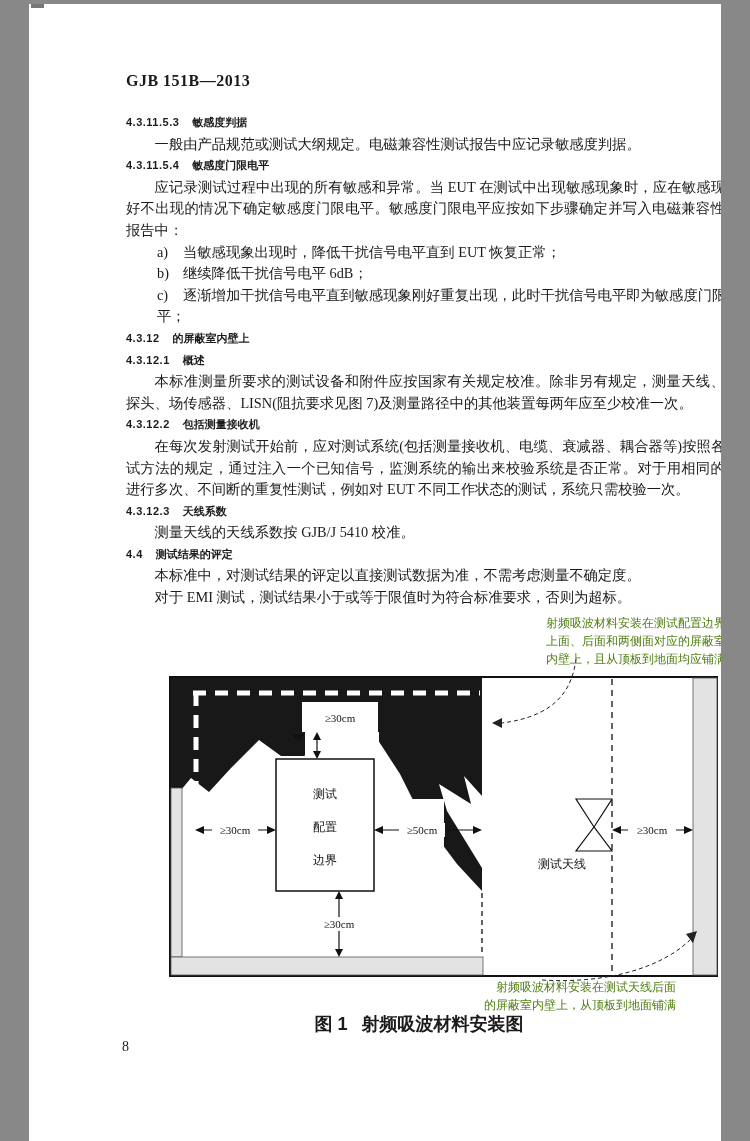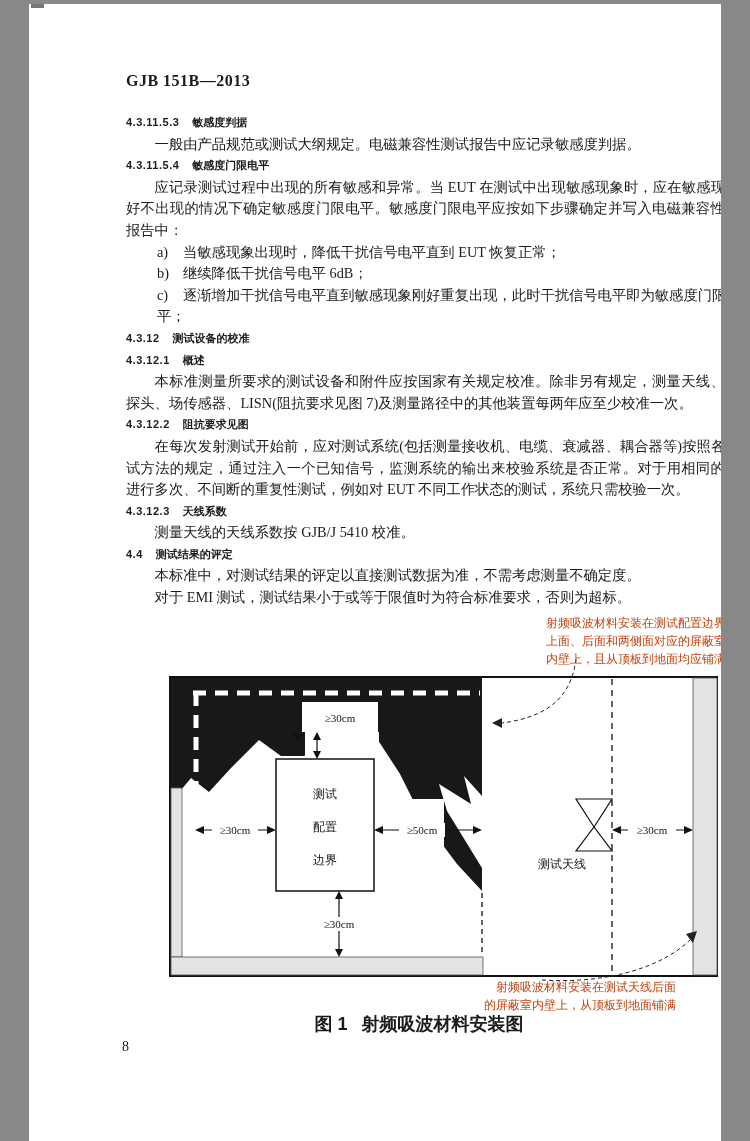--- a/index.html
+++ b/index.html
@@ -24,21 +24,21 @@
   .content .h .num{margin-right:13px; letter-spacing:.5px;}
   .content .p{
     text-indent:2em; text-align:justify; text-justify:inter-ideograph; margin:0;
   }
   .content .li{padding-left:31px;}
   .content .li .marker{display:inline-block; width:26px;}
   .figure-wrap{position:absolute; left:85px; top:608px; width:655px; height:412px;}
   .figure-wrap svg{position:absolute; left:0; top:0;}
   .note{
     position:absolute; font-size:12px; line-height:18px; letter-spacing:0;
-    color:#c2410c; white-space:nowrap;
+    color:#4d7c0f; white-space:nowrap;
   }
   .note-top{left:432px; top:2px;}
   .note-bottom{left:370px; top:366px;text-align:right;}
   .flabel{font-family:"Liberation Serif", serif; font-size:11px; fill:#111;}
   .flabel-cjk{font-family:"Liberation Serif", serif; font-size:12px; fill:#111;}
   .caption{
     position:absolute; left:140px; top:1008px; width:500px; text-align:center;
     font-family:"Liberation Sans", sans-serif; font-weight:bold; font-size:18px;
   }
   .caption .cap-gap{margin-left:14px;}
@@ -54,24 +54,24 @@
   <div class="doc-header">GJB 151B—2013</div>
 
   <div class="content" id="sections">
       <div class="h"><span class="num">4.3.11.5.3</span><span>敏感度判据</span></div>
       <div class="p">一般由产品规范或测试大纲规定。电磁兼容性测试报告中应记录敏感度判据。</div>
       <div class="h"><span class="num">4.3.11.5.4</span><span>敏感度门限电平</span></div>
       <div class="p">应记录测试过程中出现的所有敏感和异常。当 EUT 在测试中出现敏感现象时，应在敏感现象刚好不出现的情况下确定敏感度门限电平。敏感度门限电平应按如下步骤确定并写入电磁兼容性测试报告中：</div>
       <div class="li"><span class="marker">a)</span><span>当敏感现象出现时，降低干扰信号电平直到 EUT 恢复正常；</span></div>
       <div class="li"><span class="marker">b)</span><span>继续降低干扰信号电平 6dB；</span></div>
       <div class="li"><span class="marker">c)</span><span>逐渐增加干扰信号电平直到敏感现象刚好重复出现，此时干扰信号电平即为敏感度门限电平；</span></div>
-      <div class="h"><span class="num">4.3.12</span><span>测试设备的校准</span></div>
+      <div class="h"><span class="num">4.3.12</span><span>的屏蔽室内壁上</span></div>
       <div class="h"><span class="num">4.3.12.1</span><span>概述</span></div>
       <div class="p">本标准测量所要求的测试设备和附件应按国家有关规定校准。除非另有规定，测量天线、电流探头、场传感器、LISN(阻抗要求见图 7)及测量路径中的其他装置每两年应至少校准一次。</div>
-      <div class="h"><span class="num">4.3.12.2</span><span>阻抗要求见图</span></div>
+      <div class="h"><span class="num">4.3.12.2</span><span>包括测量接收机</span></div>
       <div class="p">在每次发射测试开始前，应对测试系统(包括测量接收机、电缆、衰减器、耦合器等)按照各项测试方法的规定，通过注入一个已知信号，监测系统的输出来校验系统是否正常。对于用相同的设备进行多次、不间断的重复性测试，例如对 EUT 不同工作状态的测试，系统只需校验一次。</div>
       <div class="h"><span class="num">4.3.12.3</span><span>天线系数</span></div>
       <div class="p">测量天线的天线系数按 GJB/J 5410 校准。</div>
       <div class="h"><span class="num">4.4</span><span>测试结果的评定</span></div>
       <div class="p">本标准中，对测试结果的评定以直接测试数据为准，不需考虑测量不确定度。</div>
       <div class="p">对于 EMI 测试，测试结果小于或等于限值时为符合标准要求，否则为超标。</div>
     </div>
 
   <div class="figure-wrap">
     <svg width="655" height="412" viewBox="0 0 655 412">

